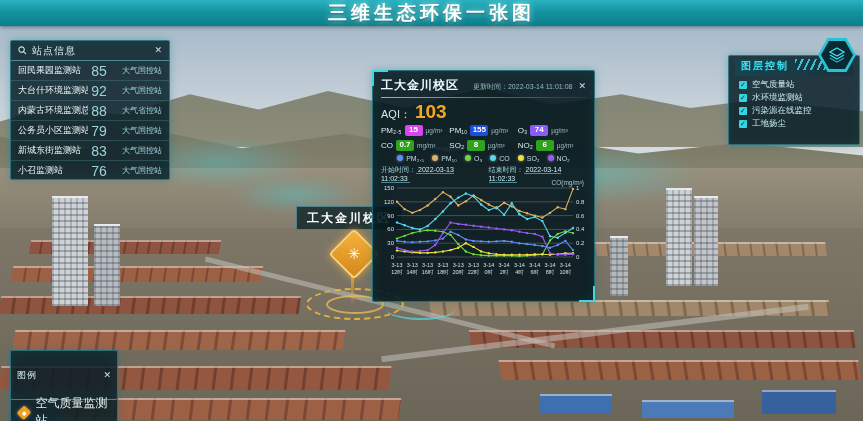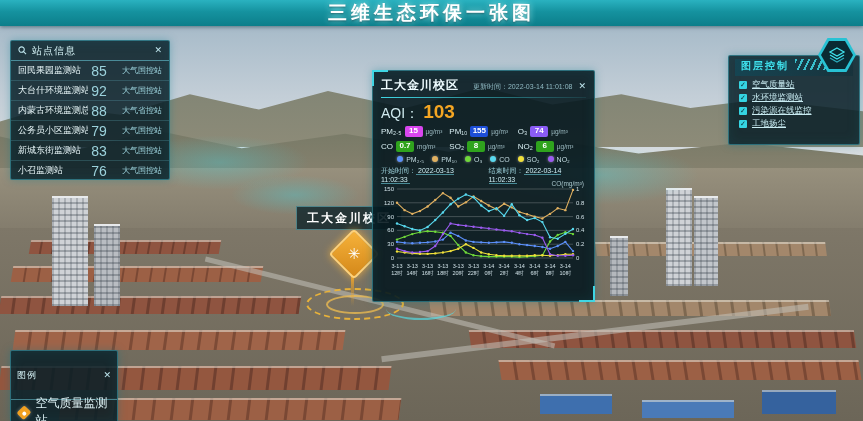--- a/index.html
+++ b/index.html
@@ -50,21 +50,21 @@
        background:rgba(6,24,31,.90);}
   #aq-popup .corner{position:absolute;width:14px;height:14px;border:2px solid #3fd6e4;}
   #aq-popup .corner.tl{left:-1px;top:-1px;border-right:none;border-bottom:none;}
   #aq-popup .corner.br{right:-1px;bottom:-1px;border-left:none;border-top:none;}
   #aq-popup .p-hdr{display:flex;align-items:baseline;gap:6px;}
   #aq-popup .p-title{font-size:12px;font-weight:bold;color:#eefcff;letter-spacing:1px;}
   #aq-popup .p-upd{flex:1;font-size:7px;color:#8fb9c2;text-align:right;}
   #aq-popup .p-hr{height:1px;margin:3px 0 4px 0;
        background:linear-gradient(90deg,#3fd6e4,rgba(63,214,228,.1));}
   .aqi-row{display:flex;align-items:baseline;gap:4px;margin:1px 0 3px 0;}
-  .aqi-row .lab{font-size:14px;color:#cfe9ee;}
+  .aqi-row .lab{font-size:11px;color:#cfe9ee;}
   .aqi-row .val{font-size:19px;font-weight:bold;line-height:1;}
   #metrics{display:grid;grid-template-columns:1fr 1fr 1fr;grid-row-gap:4px;margin:2px 0 4px 0;}
   .metric{display:flex;align-items:center;gap:3px;}
   .metric .ml{font-size:8px;color:#d8eef2;white-space:nowrap;}
   .metric .badge{min-width:14px;padding:1px 2px;border-radius:2px;font-size:8px;font-weight:bold;
        color:#fff;text-align:center;line-height:1.1;}
   .metric .mu{font-size:6.5px;color:#9ab8bf;white-space:nowrap;}
   #dots{display:flex;justify-content:center;gap:8px;margin:2px 0 3px 0;}
   .dot-item{display:flex;align-items:center;gap:3px;font-size:7px;color:#c4dde3;}
   .dot{width:6px;height:6px;border-radius:50%;box-shadow:0 0 3px rgba(255,255,255,.5);}
@@ -75,21 +75,21 @@
   
   #layer-panel{left:728px;top:55px;width:130px;height:88px;z-index:25;}
   #layer-panel .tab{display:flex;height:17px;margin:3px 6px 2px 6px;
        background:linear-gradient(90deg,rgba(20,70,84,.9),rgba(12,45,55,.4));}
   #layer-panel .tab .t{font-size:10px;font-weight:bold;color:#3fe0ec;letter-spacing:2px;padding:0 6px;}
   #layer-panel .tab .hatch{flex:1;height:11px;margin-right:4px;
        background:repeating-linear-gradient(115deg,rgba(63,214,228,.85) 0 2px,transparent 2px 6px);}
   .layer-item{display:flex;align-items:center;gap:5px;height:13px;padding:0 10px;cursor:pointer;}
   .layer-item .cb{width:8px;height:8px;background:#35d4e2;border-radius:1px;color:#083038;
        font-size:7px;line-height:8px;text-align:center;font-weight:bold;}
-  .layer-item .ll{font-size:8.5px;color:#c9ecf2;text-decoration:underline;}
+  .layer-item .ll{font-size:8.5px;color:#c9ecf2;}
   #hex-btn{position:absolute;left:818px;top:38px;width:38px;height:34px;z-index:26;cursor:pointer;
        background:#28c2d4;clip-path:polygon(25% 0,75% 0,100% 50%,75% 100%,25% 100%,0 50%);
        display:flex;align-items:center;justify-content:center;}
   #hex-btn .inner{width:32px;height:28px;background:#0a2a33;
        clip-path:polygon(25% 0,75% 0,100% 50%,75% 100%,25% 100%,0 50%);
        display:flex;align-items:center;justify-content:center;}
   
   #legend-panel{left:10px;top:350px;width:106px;height:71px;z-index:25;overflow:hidden;}
   #legend-panel .hdr{display:flex;align-items:center;height:16px;padding:16px 6px;
        border-bottom:1px solid rgba(110,210,225,.5);}

